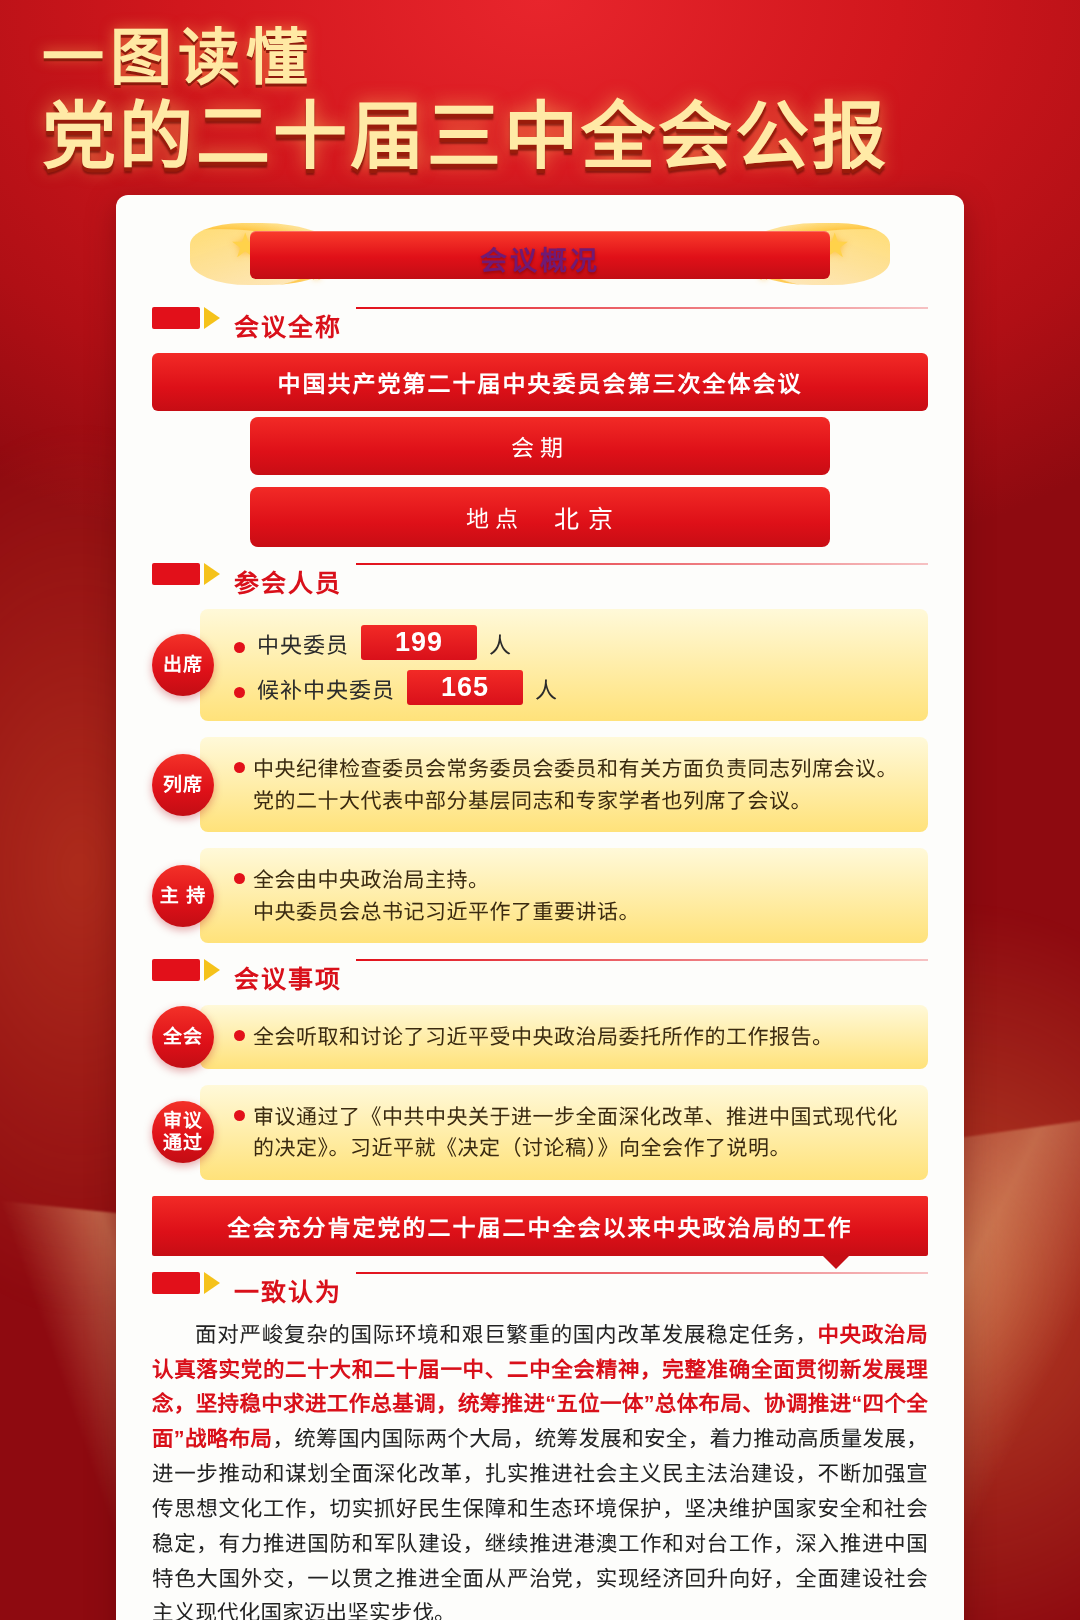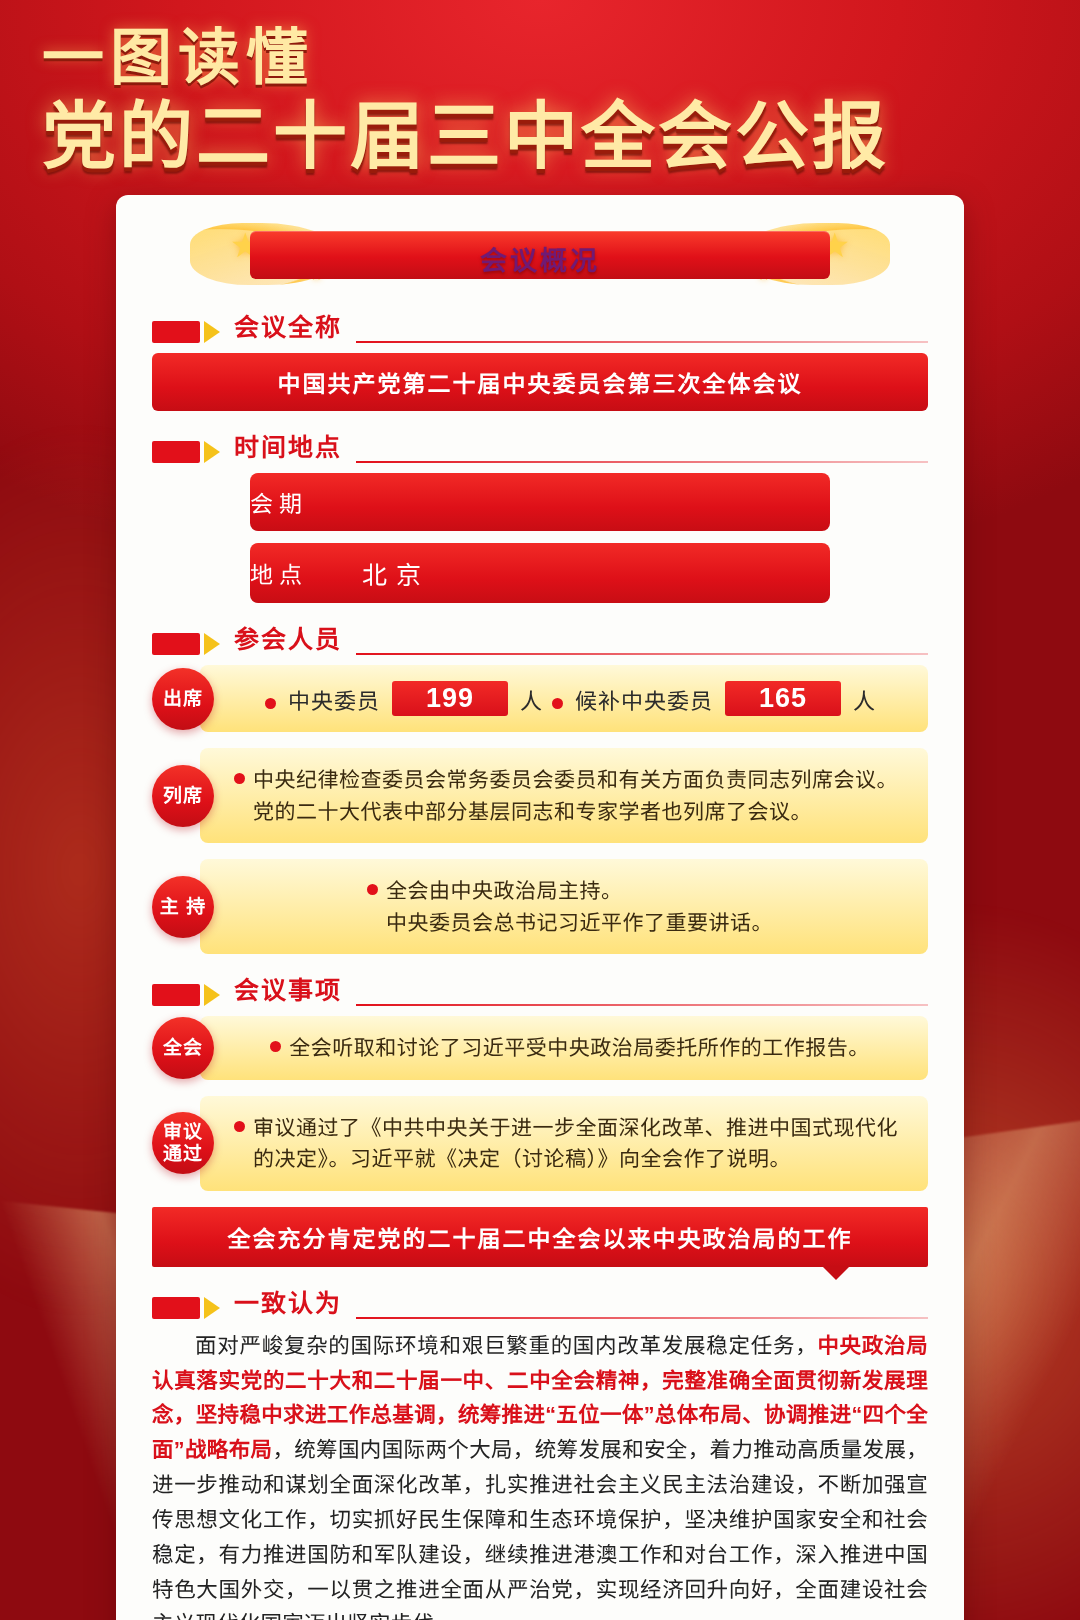--- a/index.html
+++ b/index.html
@@ -154,21 +154,21 @@
   .star {
     position: absolute;
     color: #ffd24a;
     font-size: 26px;
     text-shadow: 0 0 6px rgba(255,180,40,0.8);
   }
 
   
   .sec-head {
     display: flex;
-    align-items: flex-end;
+    align-items: flex-start;
     margin: 16px 36px 10px;
   }
   .blk {
     width: 48px; height: 22px;
     background: #e2101a;
     border-radius: 2px;
   }
   .arrow {
     width: 0; height: 0;
     border-top: 11px solid transparent;
@@ -206,23 +206,23 @@
 
   
   .pill {
     margin: 0 auto 12px;
     width: 580px;
     background: linear-gradient(180deg, #f22a26 0%, #de1018 60%, #c80d14 100%);
     border-radius: 8px;
     color: #fff;
     display: flex;
     align-items: center;
-    justify-content: flex-start;
+    justify-content: center;
     padding: 12px 0;
-    gap: 54px;
+    gap: 30px;
   }
   .pill .lbl {
     font-size: 23px;
     letter-spacing: 6px;
   }
   .pill .val {
     font-size: 25px;
     letter-spacing: 1px;
   }
 
@@ -251,20 +251,21 @@
     margin-right: -14px;
     position: relative;
     z-index: 3;
   }
   .panel {
     flex: 1;
     background: linear-gradient(180deg, #fff9d9 0%, #ffe27a 100%);
     border-radius: 8px;
     padding: 16px 22px 16px 34px;
     display: flex;
+    flex-direction: column;
     justify-content: center;
     gap: 10px;
   }
   .bullet-line {
     display: flex;
     align-items: flex-start;
     gap: 8px;
   }
   .dot {
     flex: 0 0 auto;
@@ -377,26 +378,20 @@
     </div>
 
     <div class="sec-head">
       <div class="blk"></div>
       <div class="arrow"></div>
       <div class="sec-title">会议全称</div>
       <div class="sec-rule"></div>
     </div>
     <div class="red-bar">中国共产党第二十届中央委员会第三次全体会议</div>
 
-    <div class="sec-head">
-      <div class="blk"></div>
-      <div class="arrow"></div>
-      <div class="sec-title">时间地点</div>
-      <div class="sec-rule"></div>
-    </div>
     <div class="pill">
       <span class="lbl">会期</span>
     </div>
     <div class="pill">
       <span class="lbl">地点</span>
       <span class="val">北 京</span>
     </div>
 
     <div class="sec-head">
       <div class="blk"></div>

